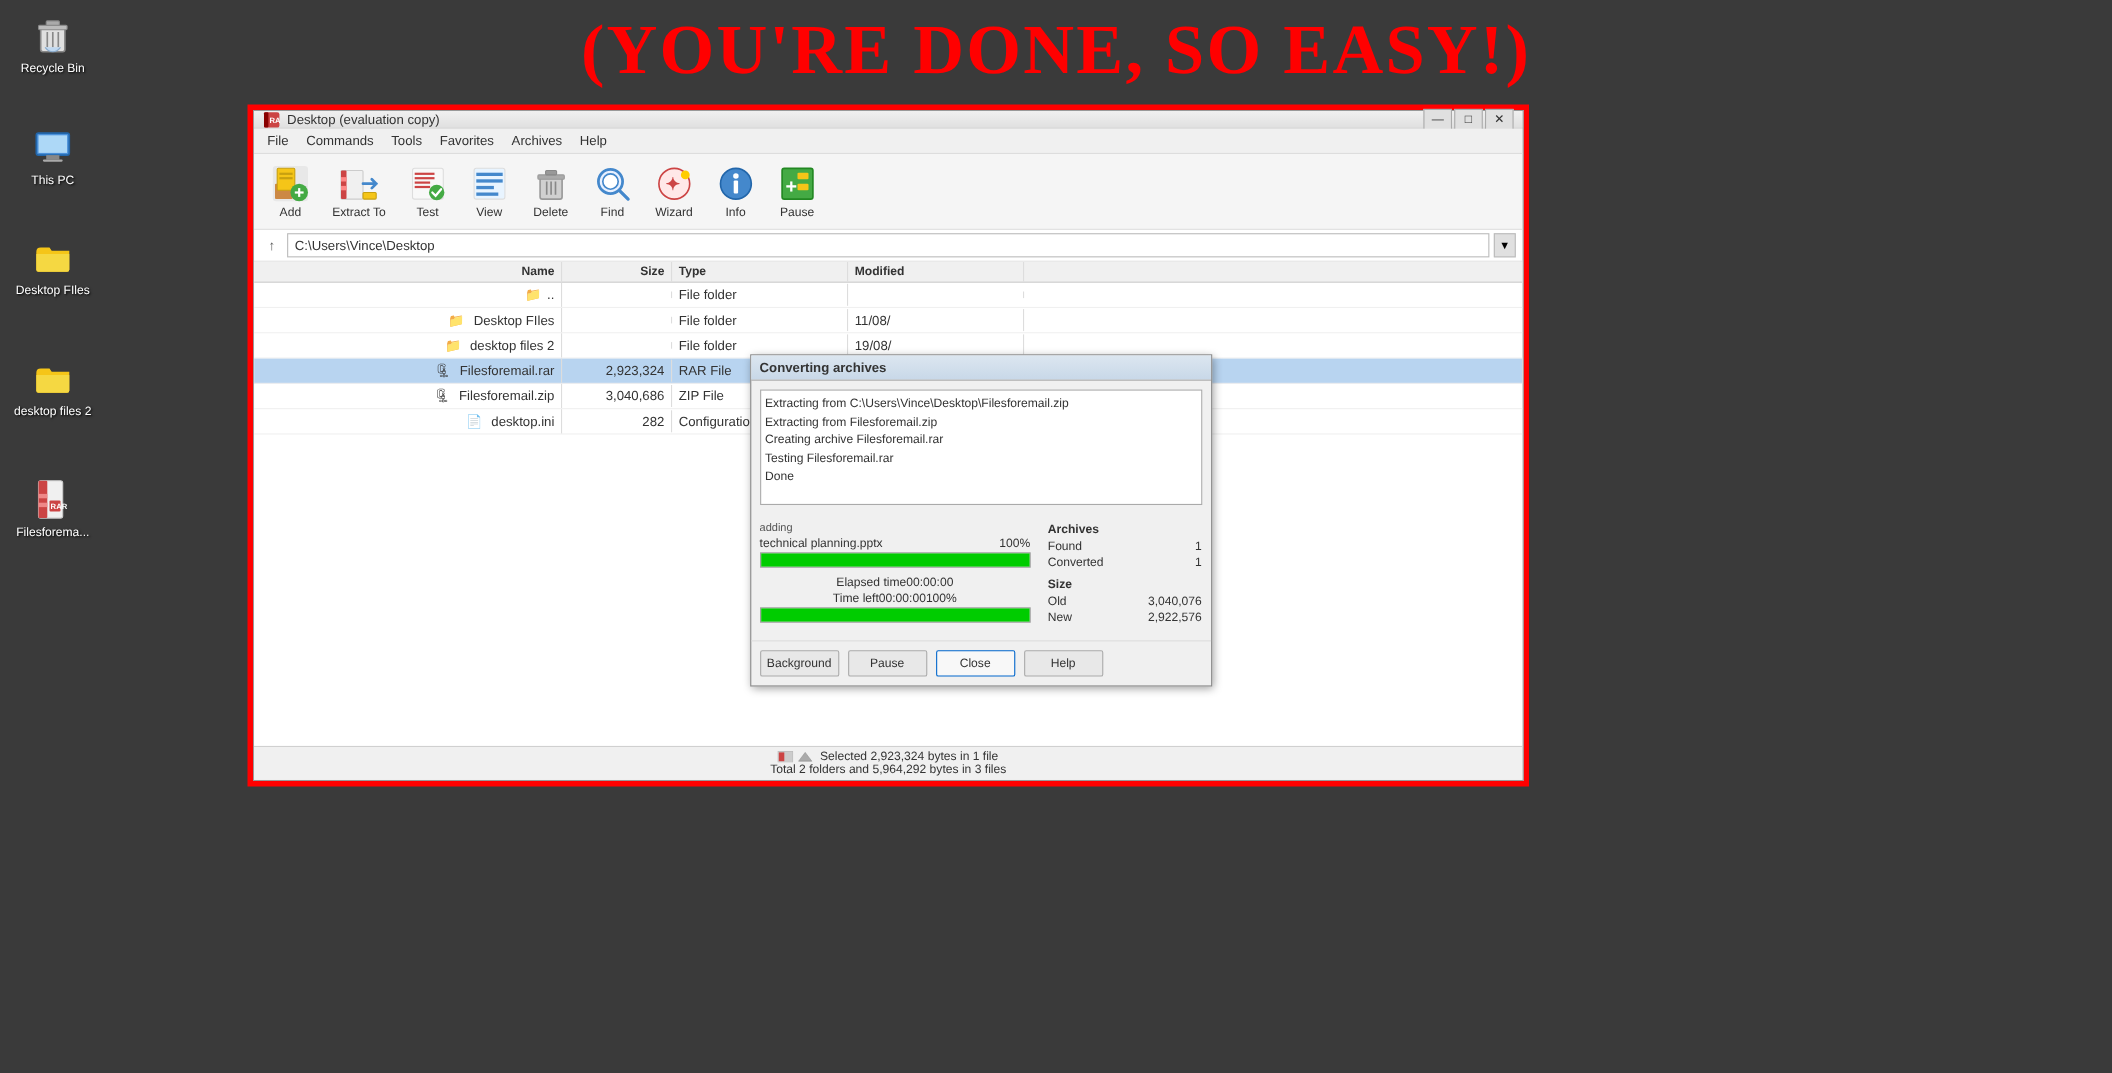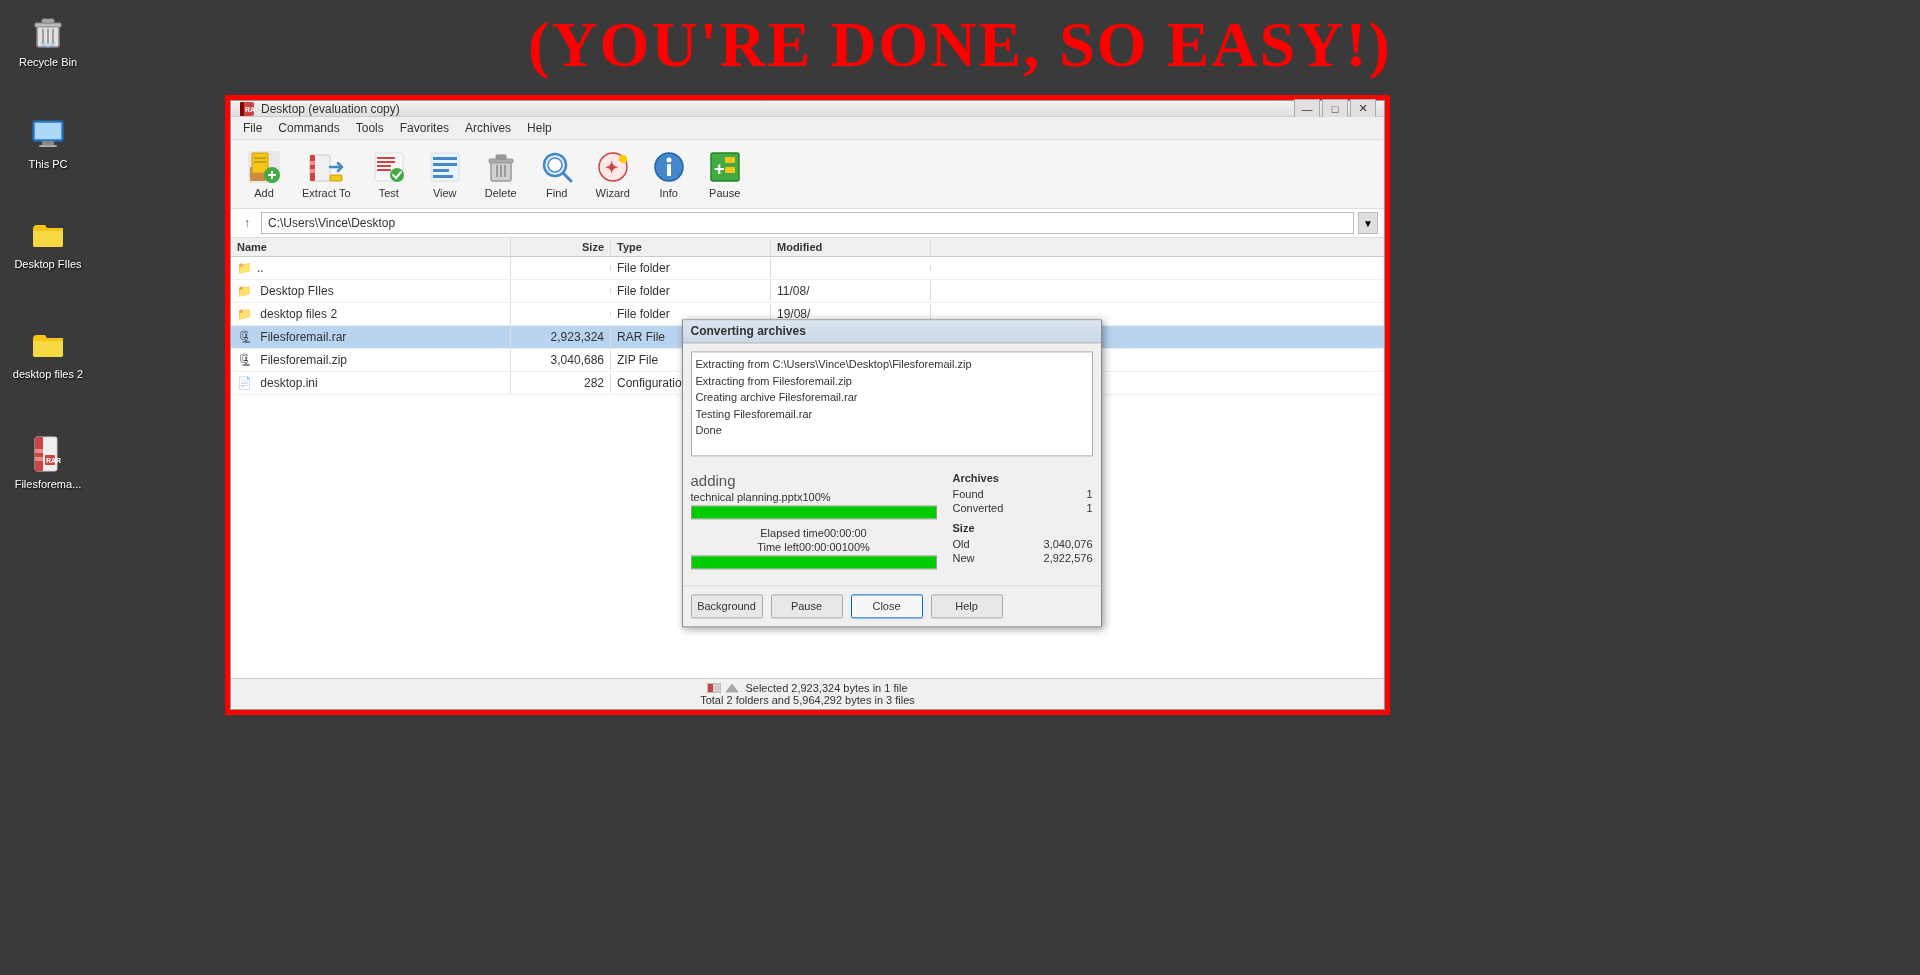--- a/index.html
+++ b/index.html
@@ -201,21 +201,21 @@
       background: #f0f0f0;
       border-bottom: 1px solid #ccc;
       font-size: 11px;
       font-weight: 600;
       color: #333;
     }
     .fl-col {
       padding: 3px 6px;
       border-right: 1px solid #ddd;
     }
-    .fl-col-name { width: 280px; }
+    .fl-col-name { width: 280px; text-align: right; }
     .fl-col-size { width: 100px; text-align: right; }
     .fl-col-type { width: 160px; }
     .fl-col-modified { width: 160px; }
 
     .file-row {
       display: flex;
       align-items: center;
       font-size: 12px;
       color: #333;
       border-bottom: 1px solid #f0f0f0;
@@ -291,30 +291,30 @@
       display: flex;
       gap: 16px;
     }
     .progress-left {
       flex: 1;
     }
     .progress-right {
       width: 140px;
     }
     .progress-label {
-      font-size: 15px;
+      font-size: 10px;
       color: #555;
       margin-bottom: 2px;
     }
     .progress-file {
       font-size: 11px;
       color: #333;
       margin-bottom: 2px;
       display: flex;
-      justify-content: flex-start;
+      justify-content: space-between;
     }
     .progress-bar-container {
       width: 100%;
       height: 14px;
       background: #ccc;
       border: 1px solid #999;
       margin-bottom: 8px;
     }
     .progress-bar-fill {
       height: 100%;

